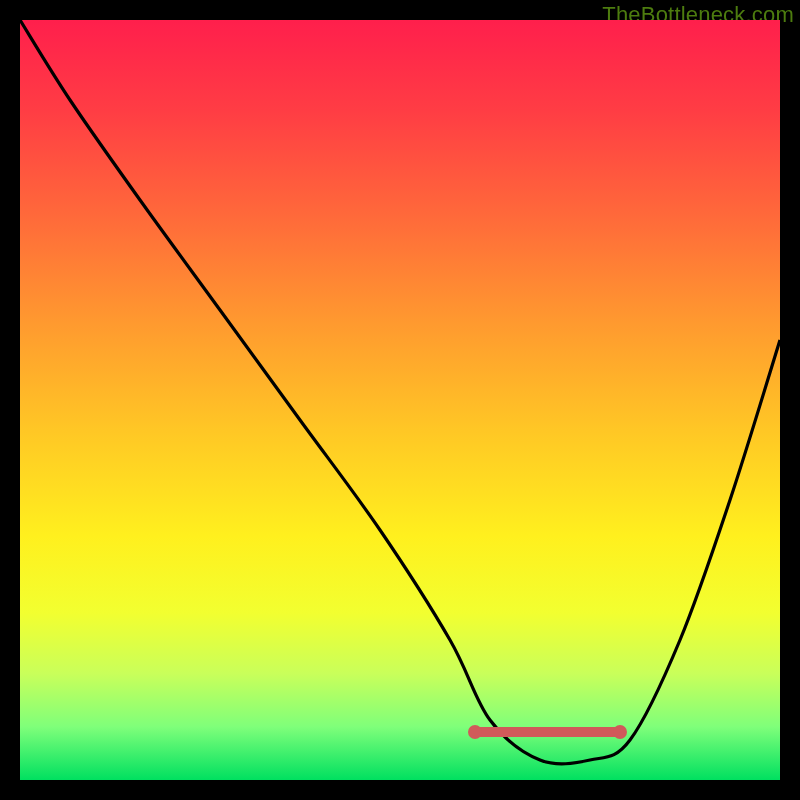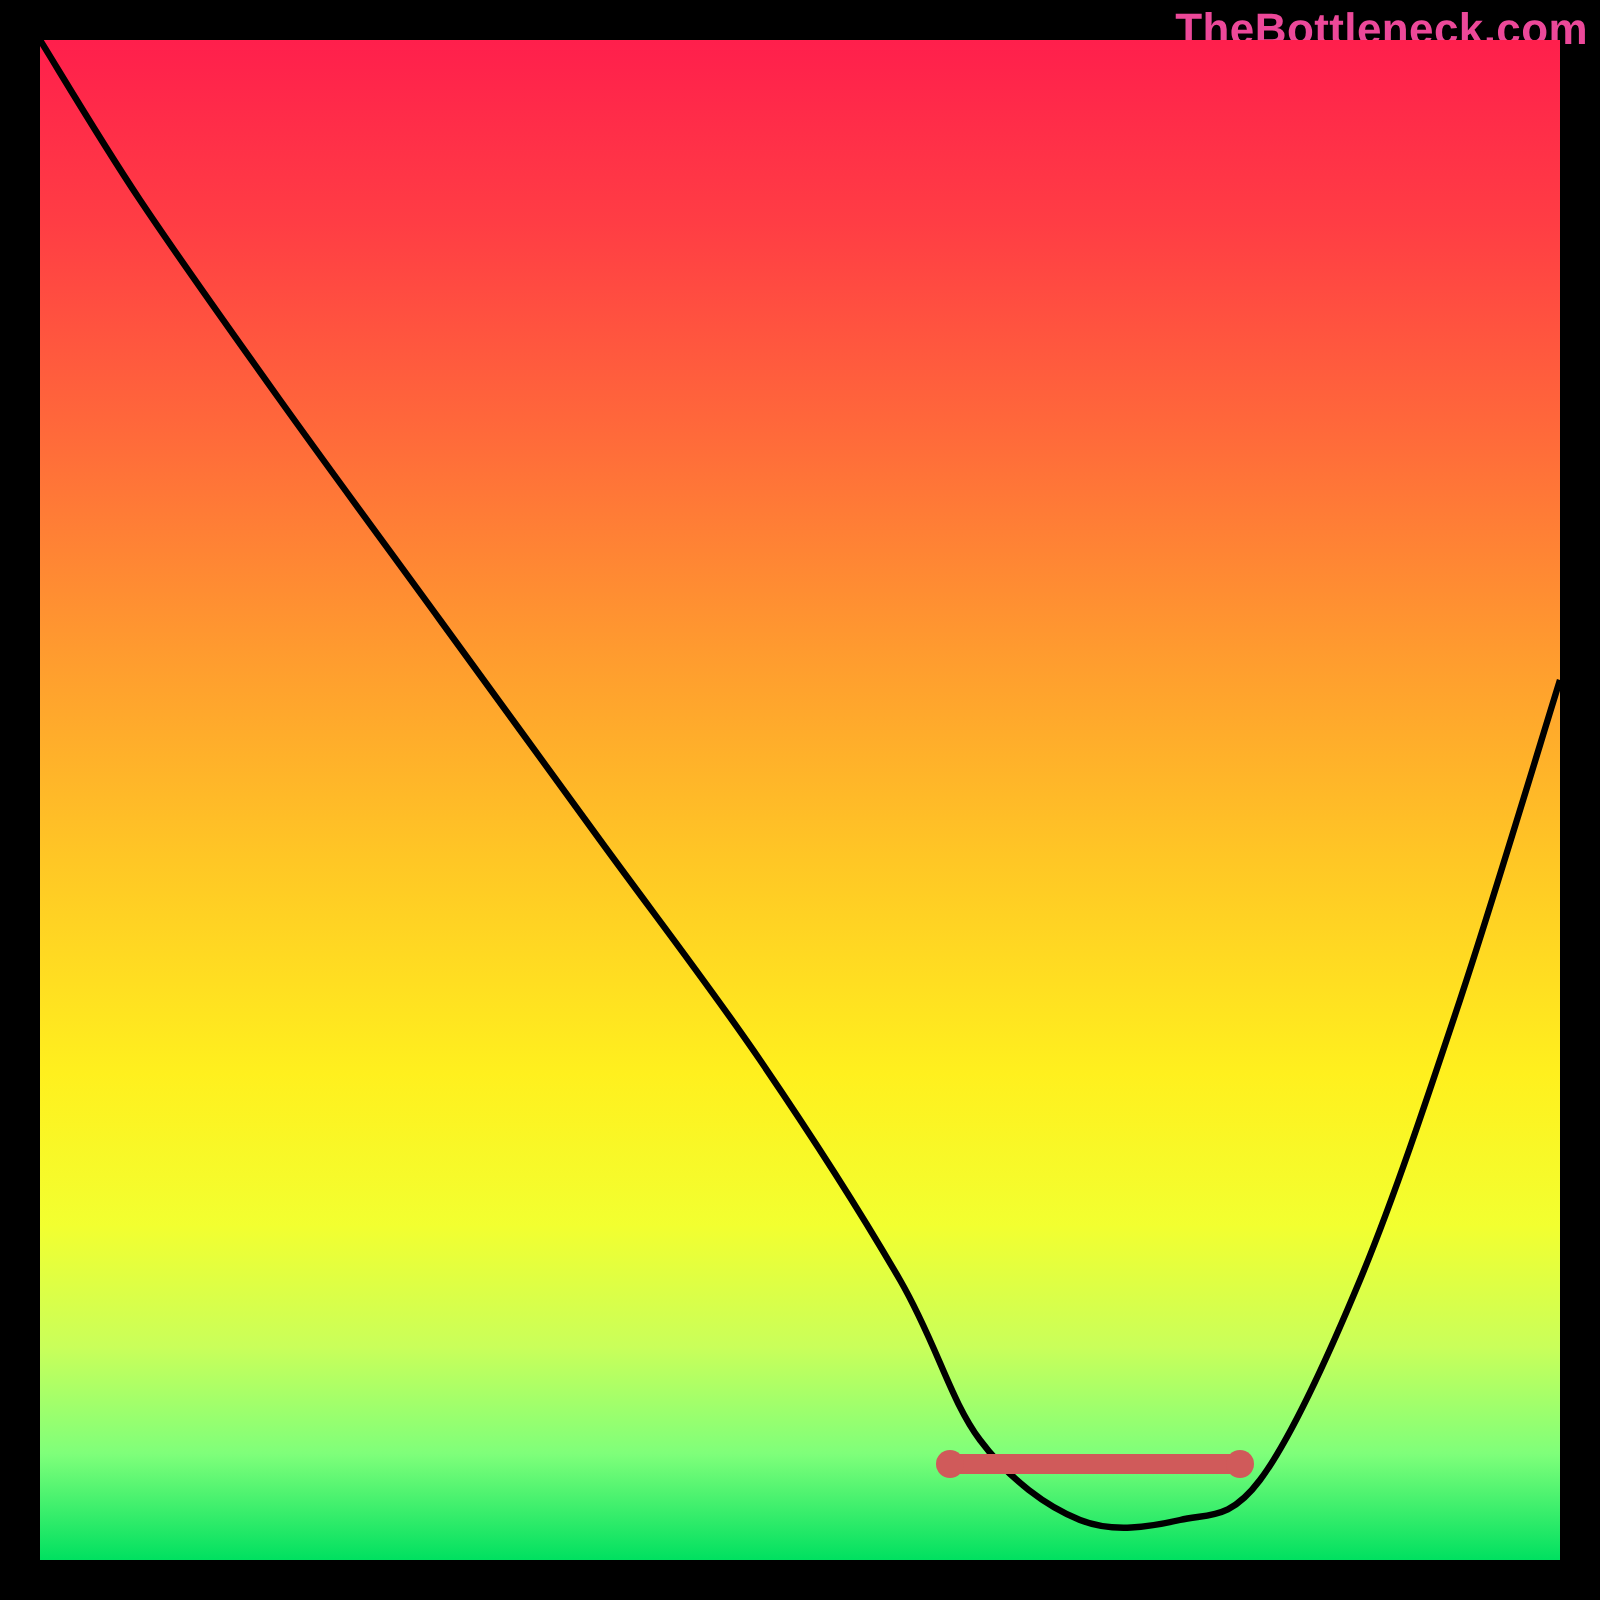--- a/index.html
+++ b/index.html
@@ -44,23 +44,23 @@
     left: 0;
     top: 0;
     width: 760px;
     height: 760px;
     pointer-events: none;
   }
   .watermark {
     position: absolute;
     top: 2px;
     right: 6px;
-    color: #ec4899;
+    color: #4d7c0f;
     font-size: 22px;
-    font-weight: 700;
+    font-weight: 400;
     letter-spacing: 0.2px;
     user-select: none;
   }
 </style>
 </head>
 <body>
 
 <div class="watermark">TheBottleneck.com</div>
 
 <div class="frame">

